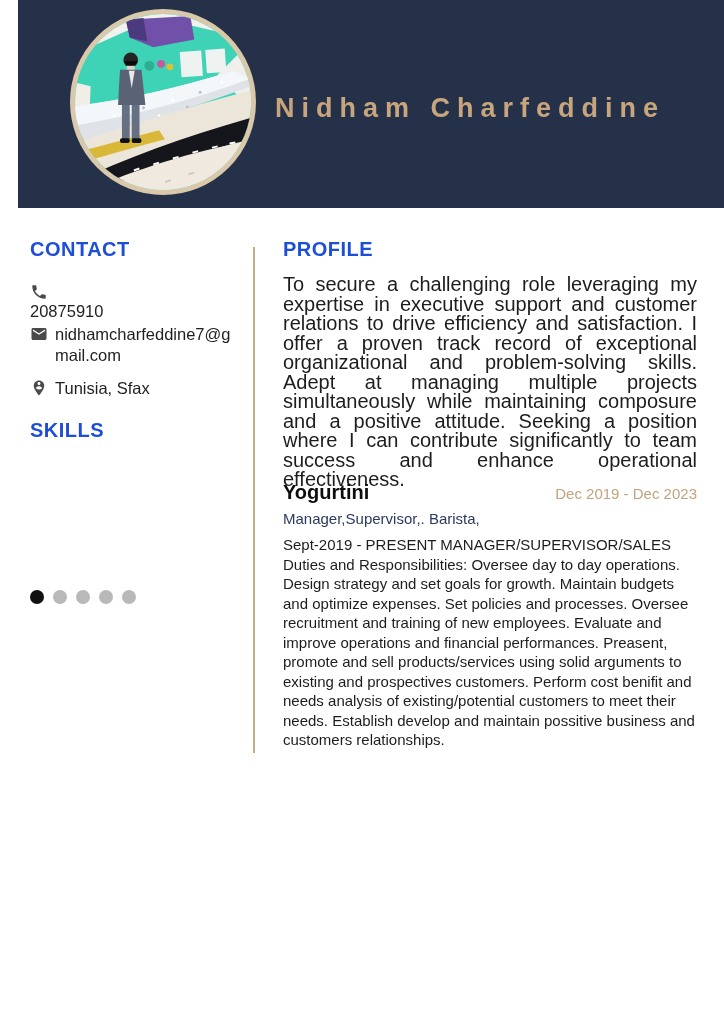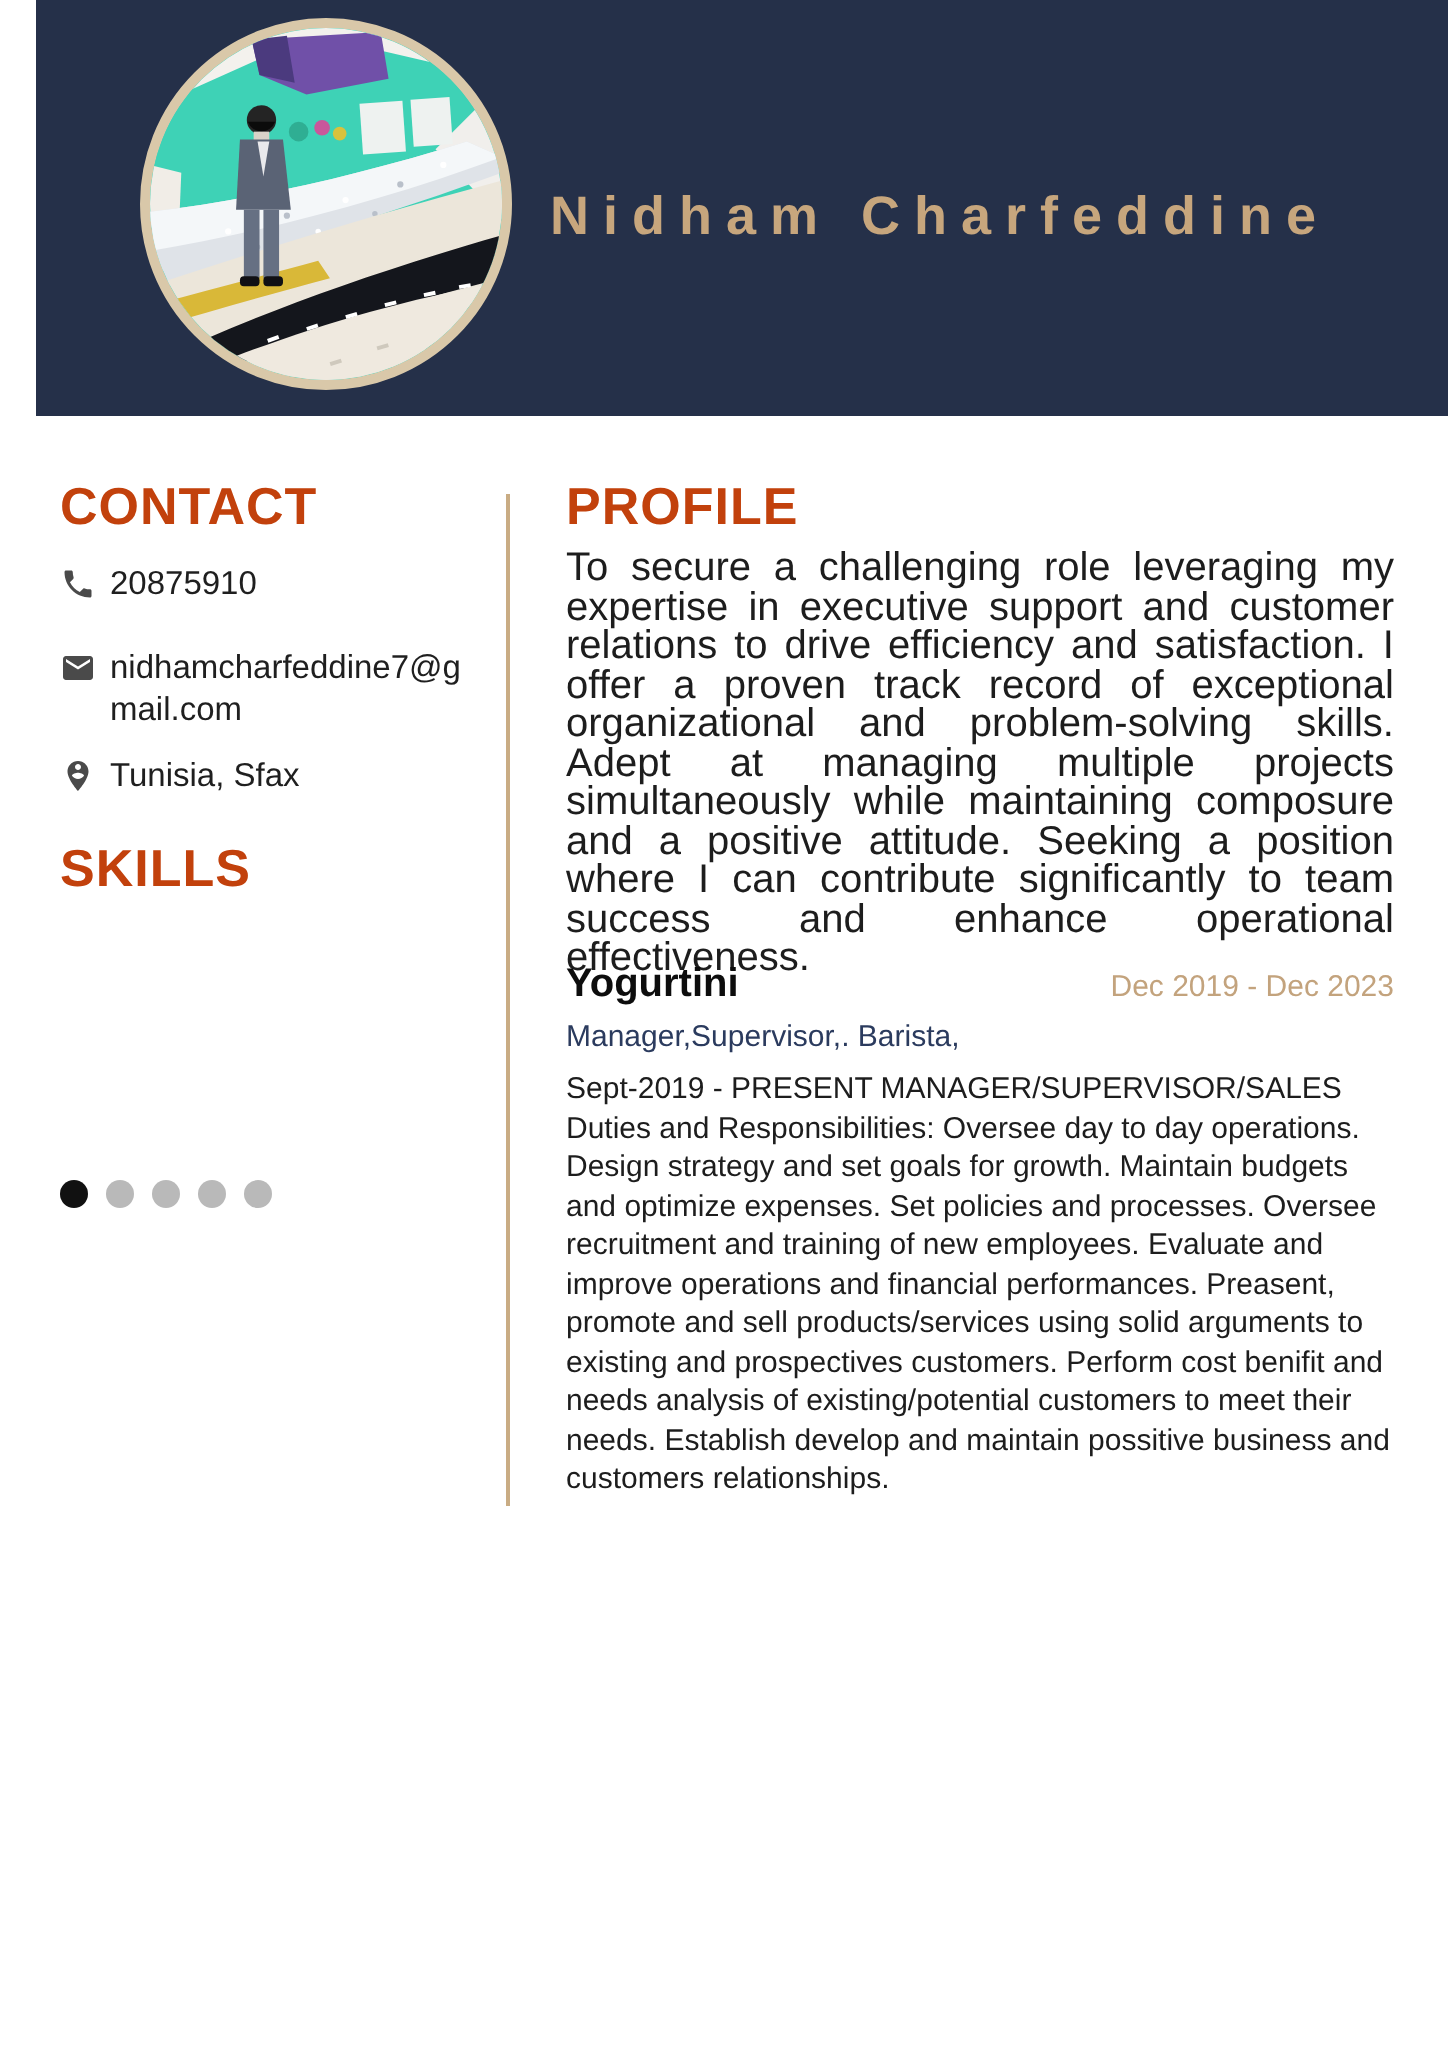--- a/index.html
+++ b/index.html
@@ -33,22 +33,22 @@
     position: absolute; left: 257px; top: 93px;
     font-size: 27px; font-weight: bold;
     letter-spacing: 7px;
     color: #c7a67d;
     white-space: nowrap;
   }
 
   
   .heading {
     position: absolute;
-    font-size: 26px; font-weight: bold;
-    color: #c2410c;
+    font-size: 20px; font-weight: bold;
+    color: #1d4ed8;
     letter-spacing: 0.5px;
     white-space: nowrap;
   }
   .divider {
     position: absolute; left: 253px; top: 247px;
     width: 2px; height: 506px;
     background: #c9ac84;
   }
 
   
@@ -169,21 +169,21 @@
         </g>
       </svg>
     </div>
     <div class="name">Nidham Charfeddine</div>
   </div>
 
   <div class="divider"></div>
 
   <div class="heading" style="left:30px; top:238px;">CONTACT</div>
 
-  <div class="contact-row" style="top:282px;">
+  <div class="contact-row" style="top:282px;flex-direction:column;">
     <span class="contact-icon">
       <svg viewBox="0 0 24 24">
           <path d="M6.62 10.79c1.44 2.83 3.76 5.14 6.59 6.59l2.2-2.2c.27-.27.67-.36 1.02-.24 1.12.37 2.33.57 3.57.57.55 0 1 .45 1 1V20c0 .55-.45 1-1 1-9.39 0-17-7.61-17-17 0-.55.45-1 1-1h3.5c.55 0 1 .45 1 1 0 1.25.2 2.45.57 3.57.11.35.03.74-.25 1.02l-2.2 2.2z"></path>
         </svg>
     </span>
     <span class="contact-text">20875910</span>
   </div>
 
   <div class="contact-row" style="top:324px;">
     <span class="contact-icon">

